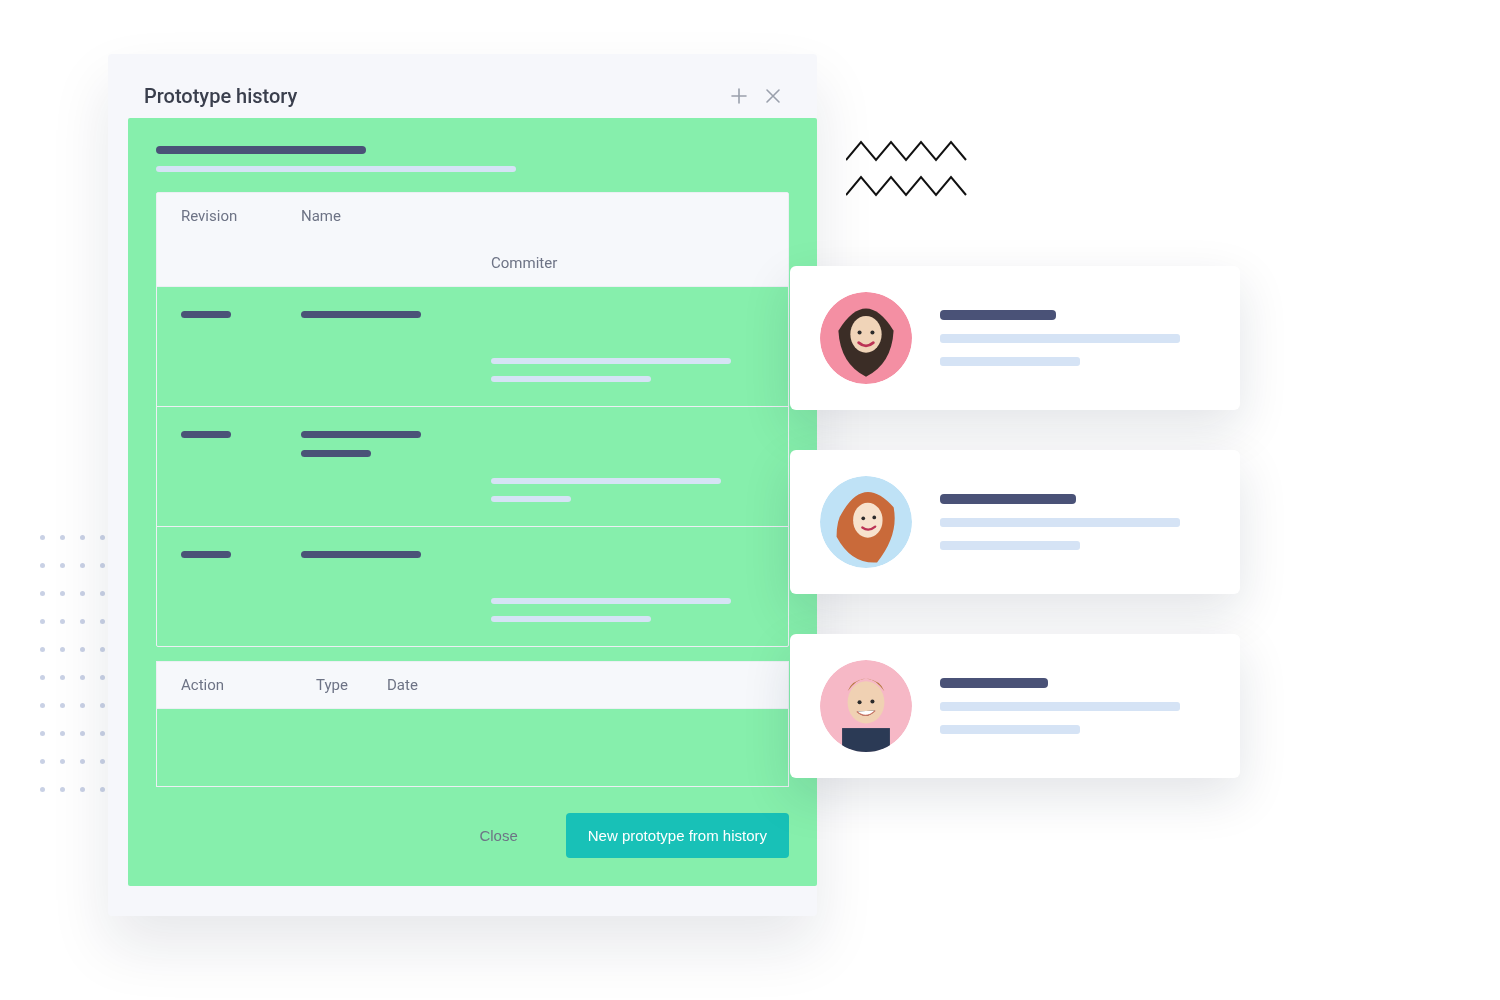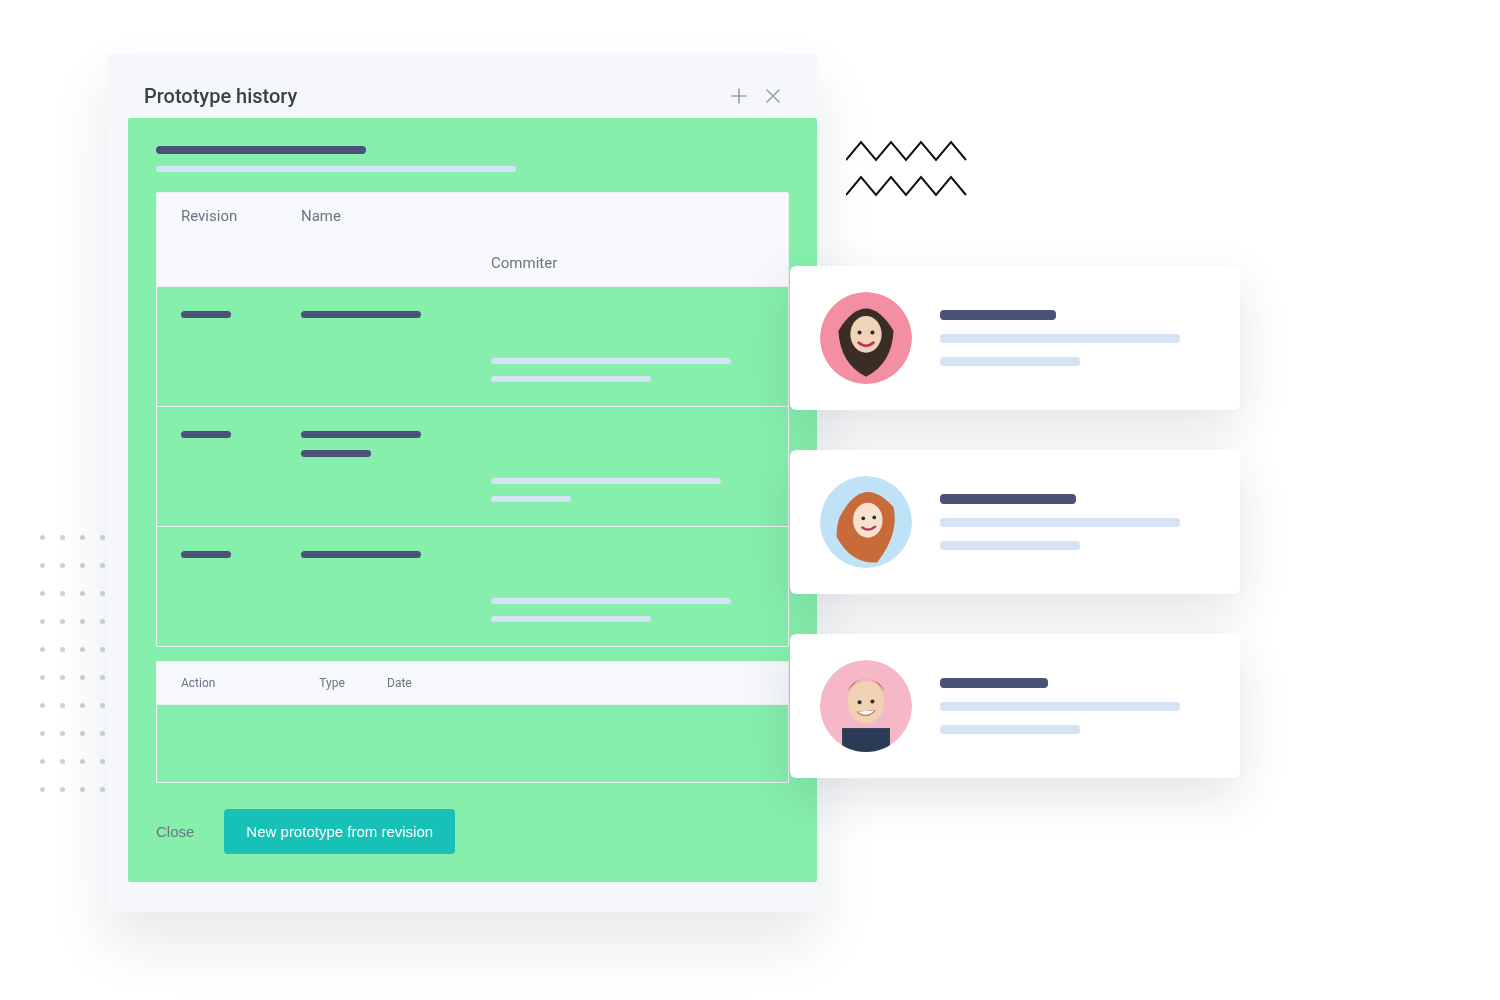--- a/index.html
+++ b/index.html
@@ -101,32 +101,33 @@
     border-top: 1px solid #eceff4;
   }
   .cell { display: flex; flex-direction: column; gap: 12px; }
 
   .tbl2 { margin-top: 14px; border: 1px solid #eceff4; border-bottom: none; }
   .tbl2-h {
     display: flex;
     background: #f6f8fb;
     padding: 14px 24px;
     color: #6d7385;
-    font-size: 12px;
+    font-size: 15px;
     border-bottom: 1px solid #eceff4;
   }
   .tbl2 .empty { height: 78px; border-bottom: 1px solid #eceff4; }
   .col-act { width: 96px; }
   .col-type { width: 110px; text-align: center; }
   .col-name { flex: 1; }
 
   .footer {
     display: flex;
+    justify-content: flex-end;
     align-items: center;
-    gap: 30px;
+    gap: 48px;
     margin-top: 26px;
   }
   .btn-close {
     background: none; border: none;
     color: #6d7385; font-size: 15px;
     cursor: pointer;
   }
   .btn-primary {
     background: #18c1b7;
     color: #fff;
@@ -304,21 +305,21 @@
         <div class="tbl2-h">
           <div class="col-act">Action</div>
           <div class="col-type">Type</div>
           <div class="col-name">Date</div>
         </div>
         <div class="empty"></div>
       </div>
 
       <div class="footer">
         <button class="btn-close">Close</button>
-        <button class="btn-primary">New prototype from revision</button>
+        <button class="btn-primary">New prototype from history</button>
       </div>
     </div>
   </div>
 
   <div class="card card1">
     <div class="avatar">
       <svg viewBox="0 0 100 100">
         <circle cx="50" cy="50" r="50" fill="#f48fa3"></circle>
         <ellipse cx="50" cy="45" rx="20" ry="22" fill="#e8c9a8"></ellipse>
         <path d="M20 42 Q50 -6 80 42 Q78 78 50 92 Q22 78 20 42 Z" fill="#3b2d26"></path>

